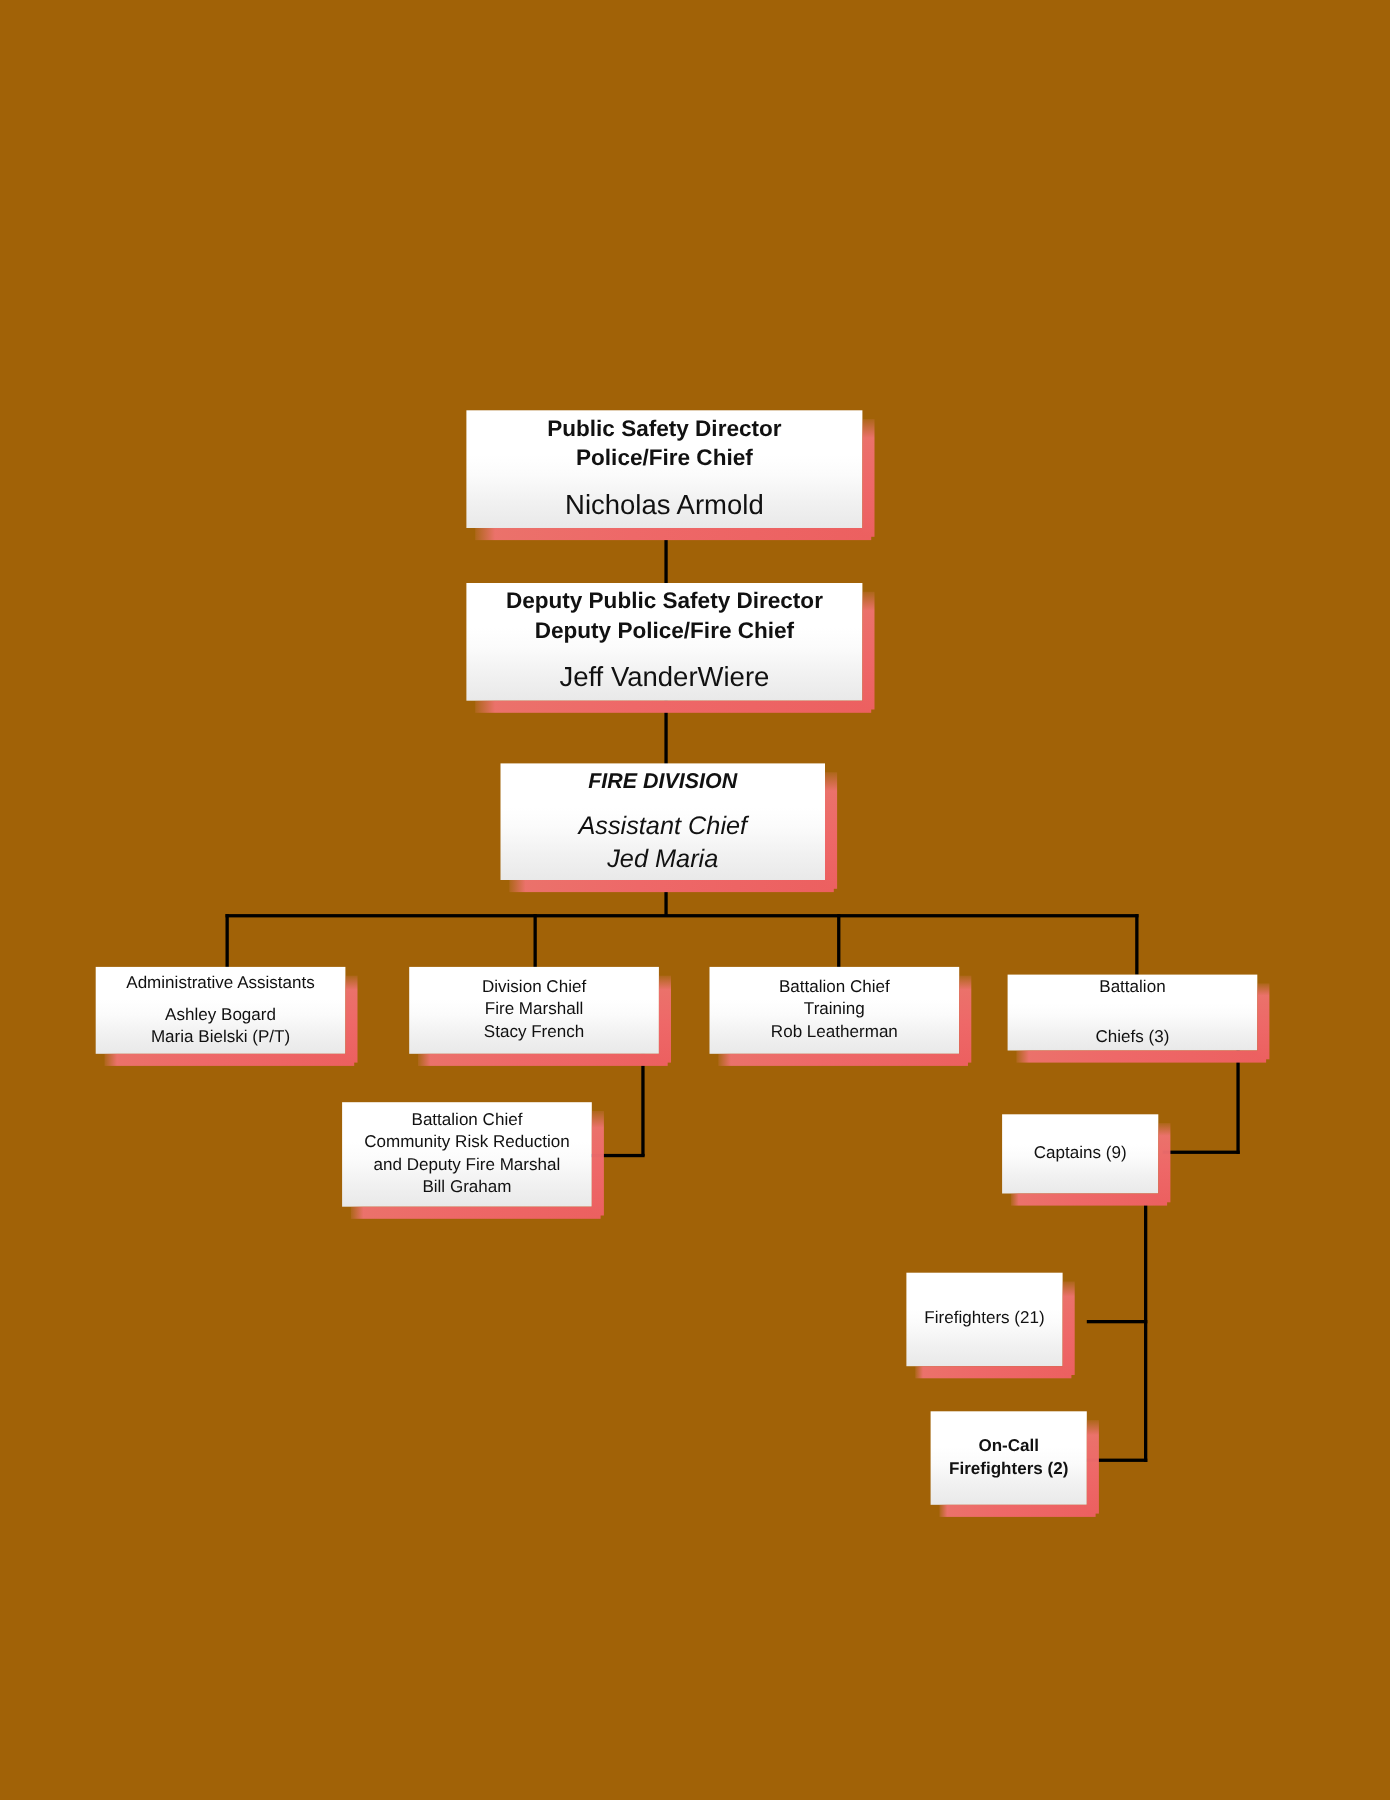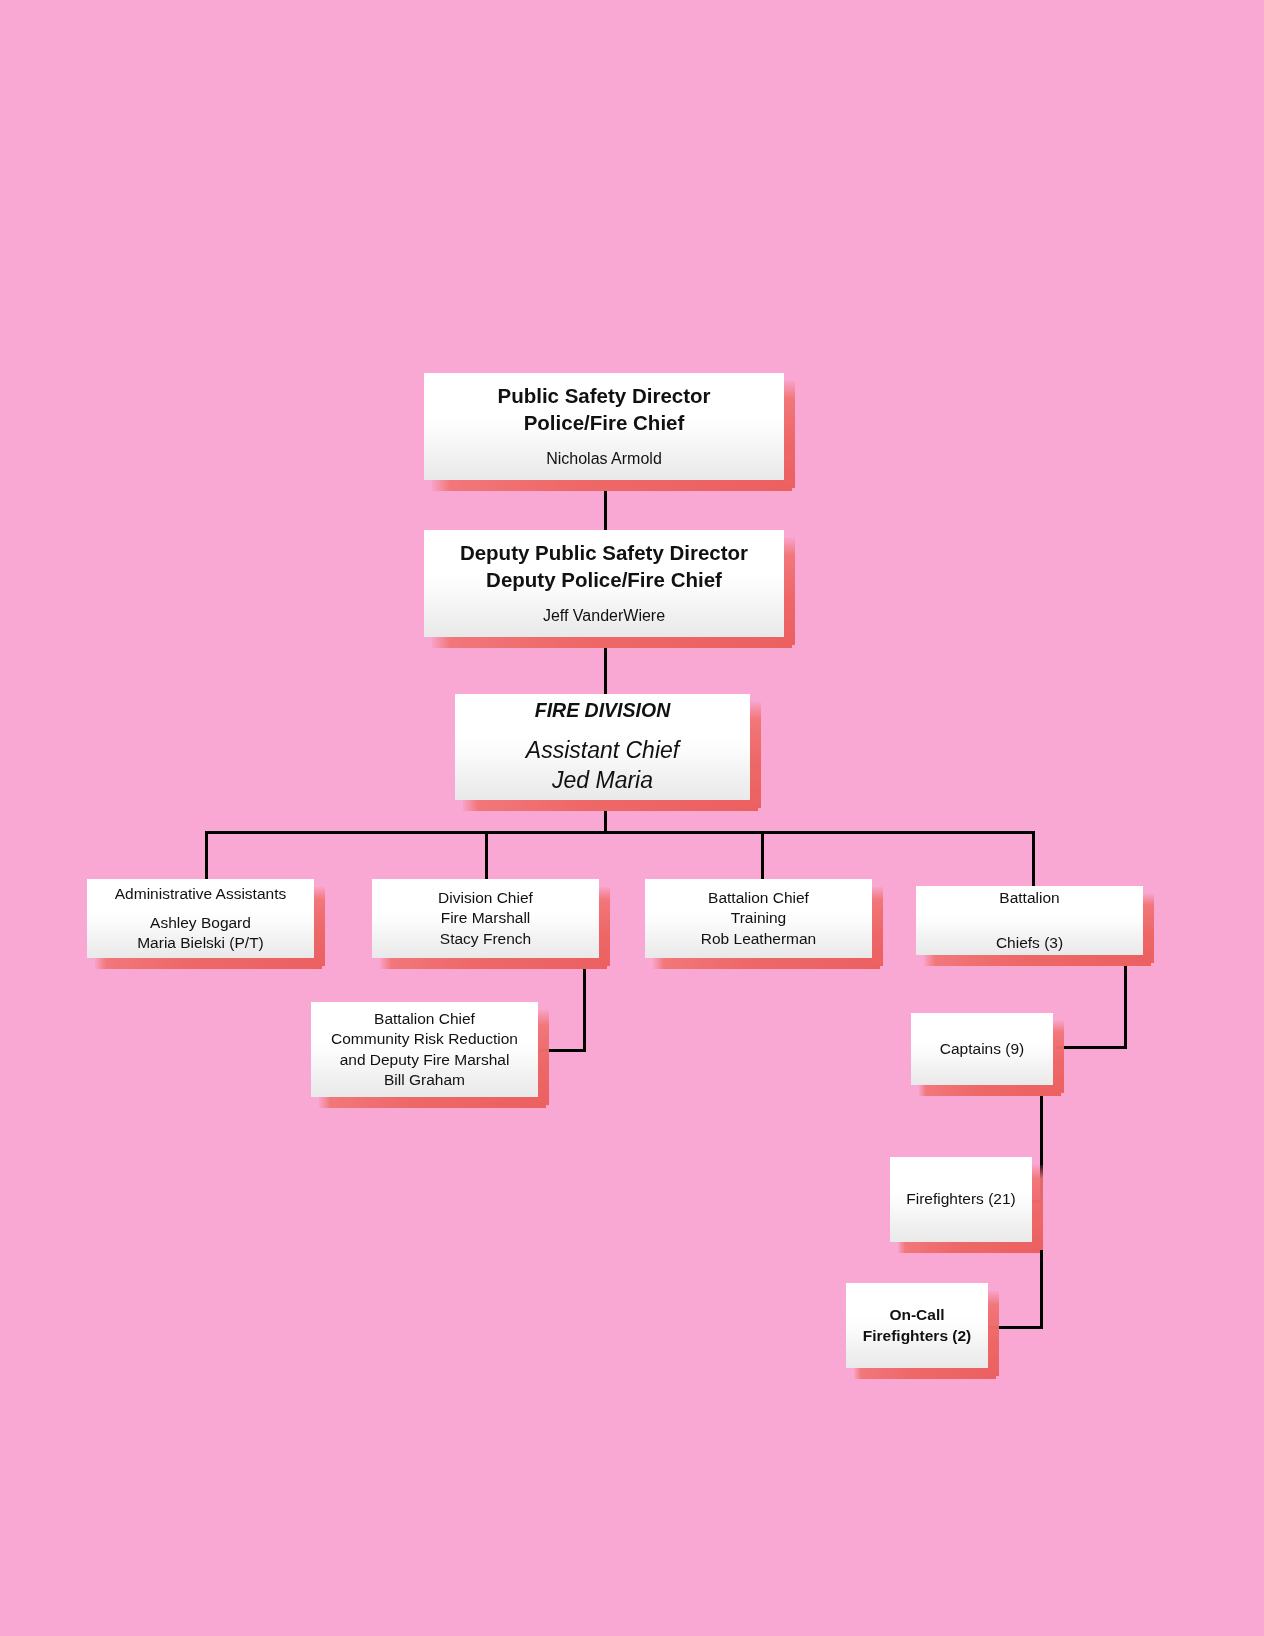--- a/index.html
+++ b/index.html
@@ -9,21 +9,21 @@
     background: #ffffff;
   }
   body {
     font-family: "Liberation Sans", "DejaVu Sans", sans-serif;
     color: #111111;
   }
   #chart-canvas {
     position: relative;
     width: 1264px;
     height: 1636px;
-    background: #f9a8d4;
+    background: #a16207;
     overflow: hidden;
   }
 
   
   .node {
     position: absolute;
     box-sizing: border-box;
     background: linear-gradient(to bottom,
         #ffffff 0%,
         #ffffff 38%,
@@ -72,21 +72,21 @@
   .node .line {
     display: block;
     white-space: nowrap;
   }
   .node .title-bold {
     font-weight: bold;
   }
 
   
   .tier-top .line    { font-size: 20.5px; }
-  .tier-top .sub     { font-size: 16px; }
+  .tier-top .sub     { font-size: 25px; }
   .tier-div .line    { font-size: 19.5px; font-style: italic; }
   .tier-div .sub     { font-size: 23px; }
   .tier-mid .line    { font-size: 15.5px; }
   .tier-small .line  { font-size: 15.5px; }
 
   
   .gap { height: 13px; }
 
   
   .conn {
@@ -174,21 +174,21 @@
     <span class="line">Battalion Chief</span>
     <span class="line">Community Risk Reduction</span>
     <span class="line">and Deputy Fire Marshal</span>
     <span class="line">Bill Graham</span>
   </div>
 
   <div class="node tier-small" style="left:911px; top:1013px; width:142px; height:72px;">
     <span class="line">Captains (9)</span>
   </div>
 
-  <div class="node tier-small" style="left:890px; top:1157px; width:142px; height:85px;">
+  <div class="node tier-small" style="left:824px; top:1157px; width:142px; height:85px;">
     <span class="line">Firefighters (21)</span>
   </div>
 
   <div class="node tier-small" style="left:846px; top:1283px; width:142px; height:85px;font-weight:bold;">
     <span class="line">On-Call</span>
     <span class="line">Firefighters (2)</span>
   </div>
 
 </div>
 

